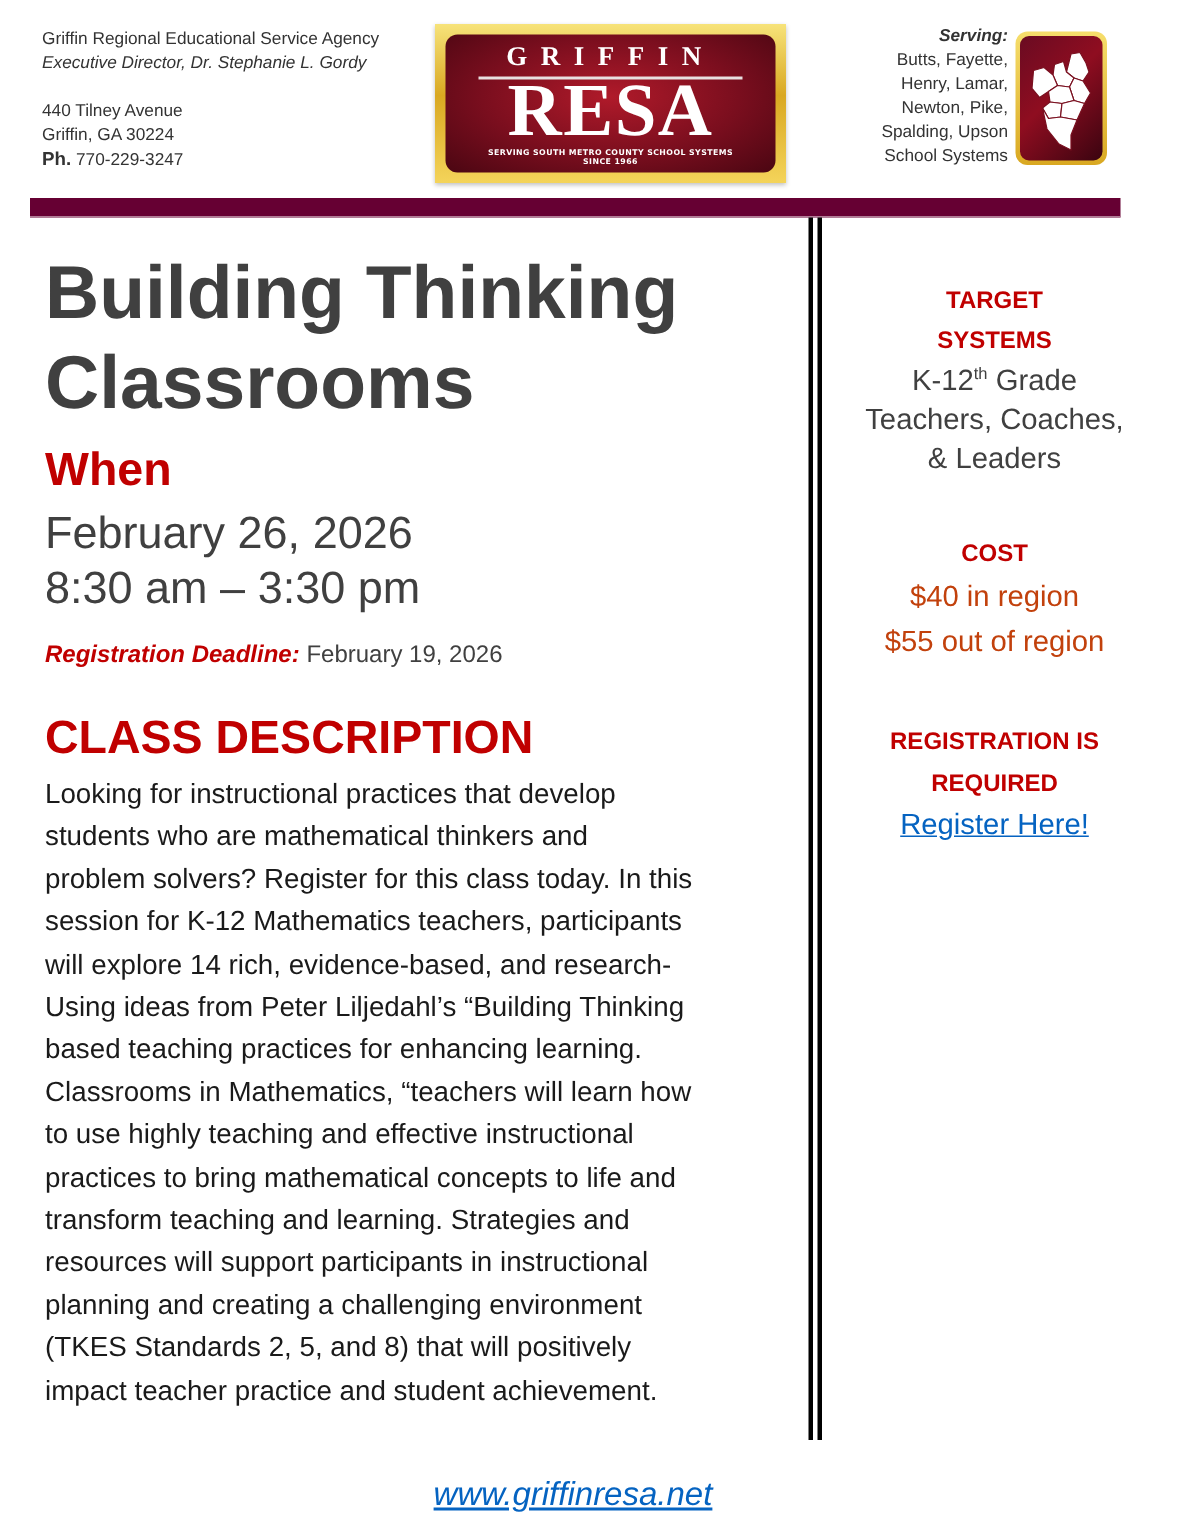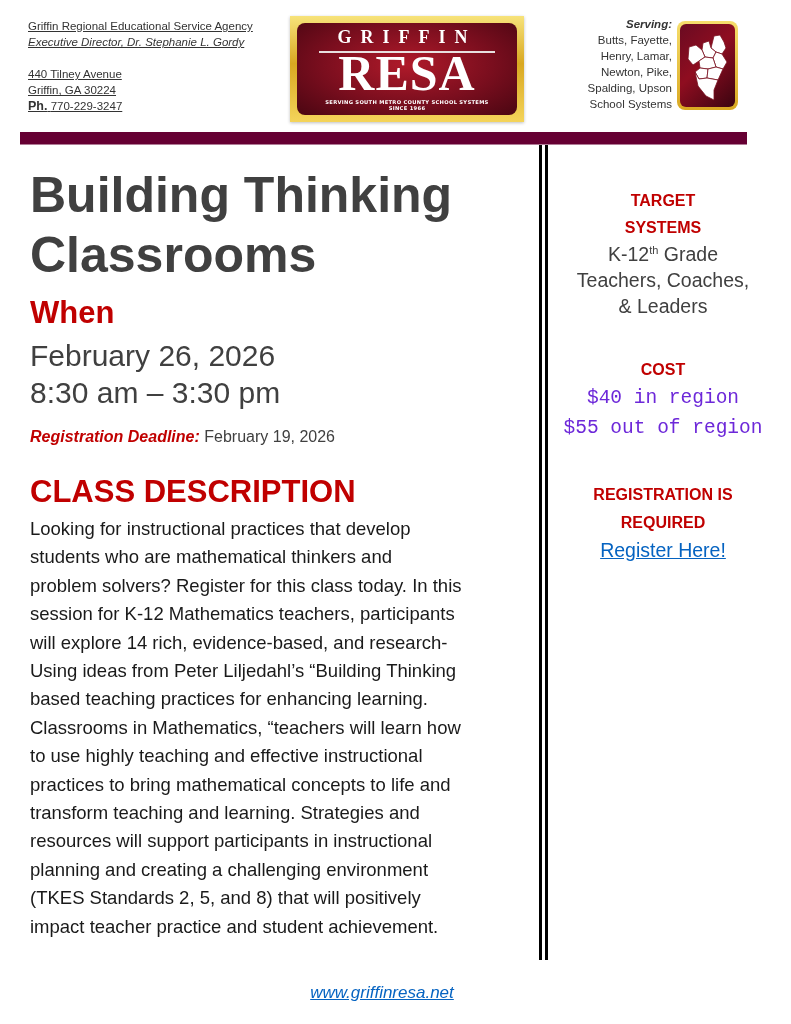--- a/index.html
+++ b/index.html
@@ -1,20 +1,20 @@
 <!DOCTYPE html>
 <html><head>
 <meta charset="utf-8">
 <style>
   html, body { margin:0; padding:0; background:#ffffff; }
   body { width:791px; height:1024px; position:relative; overflow:hidden; font-family:"Liberation Sans", sans-serif; color:#404040; }
   .abs { position:absolute; }
 
   
-  .org-block { left:28px; top:18px; font-size:11.5px; line-height:16px; color:#333;text-decoration:underline; }
+  .org-block { left:28px; top:18px; font-size:11.5px; line-height:16px; color:#333; }
   .org-block .italic { font-style:italic; }
   .org-block .gap { height:16px; }
   .org-block .ph-label { font-weight:bold; font-size:12.5px; }
 
   .logo { left:290px; top:16px; width:234px; height:106px; border-radius:0;
           background:linear-gradient(180deg,#f7e37a 0%,#d9a821 45%,#f4d45a 100%);
           box-shadow:0 1px 3px rgba(0,0,0,0.25); }
   .logo-inner { position:absolute; left:7px; top:7px; right:7px; bottom:7px; border-radius:8px;
           background:radial-gradient(ellipse at 50% 45%, #b01a2a 0%, #7a0e1e 55%, #4a0612 100%);
           text-align:center; color:#fff; font-family:"Liberation Serif", serif; }
@@ -43,25 +43,25 @@
   .deadline .lbl { color:#c00000; font-weight:bold; font-style:italic; }
 
   .desc-heading { left:30px; top:474px; font-size:31px; font-weight:bold; color:#c00000; line-height:36px; }
   .desc-body { left:30px; top:515px; width:490px; font-size:18.5px; line-height:28.4px; color:#1a1a1a; }
   .desc-body .ln { white-space:nowrap; display:block; }
 
   
   .right-col { left:555px; width:216px; text-align:center; }
   .r-head { font-size:16px; font-weight:bold; color:#c00000; line-height:27px; }
   .r-text { font-size:19.5px; line-height:26px; color:#404040; }
-  .r-text.dark { color:#6d28d9; line-height:30px;font-family:Liberation Mono, monospace; }
+  .r-text.dark { color:#c2410c; line-height:30px; }
   .r-text sup { font-size:11px; vertical-align:super; line-height:0; }
   .register-link { font-size:19.5px; line-height:28px; color:#0563c1; text-decoration:underline; cursor:pointer; }
 
-  .footer-link { left:0; width:764px; top:983px; text-align:center; font-size:17px; font-style:italic; color:#0563c1; text-decoration:underline; }
+  .footer-link { left:0; width:764px; top:983px; text-align:center; font-size:22px; font-style:italic; color:#0563c1; text-decoration:underline; }
   .footer-link span { cursor:pointer; }
 </style>
 </head>
 <body>
 
 <div class="abs org-block">
   <div>Griffin Regional Educational Service Agency</div>
   <div class="italic">Executive Director, Dr. Stephanie L. Gordy</div>
   <div class="gap"></div>
   <div>440 Tilney Avenue</div>

